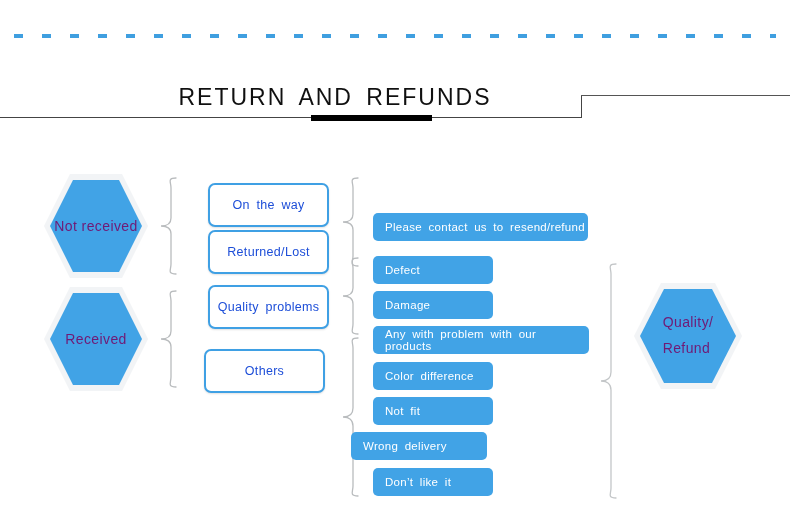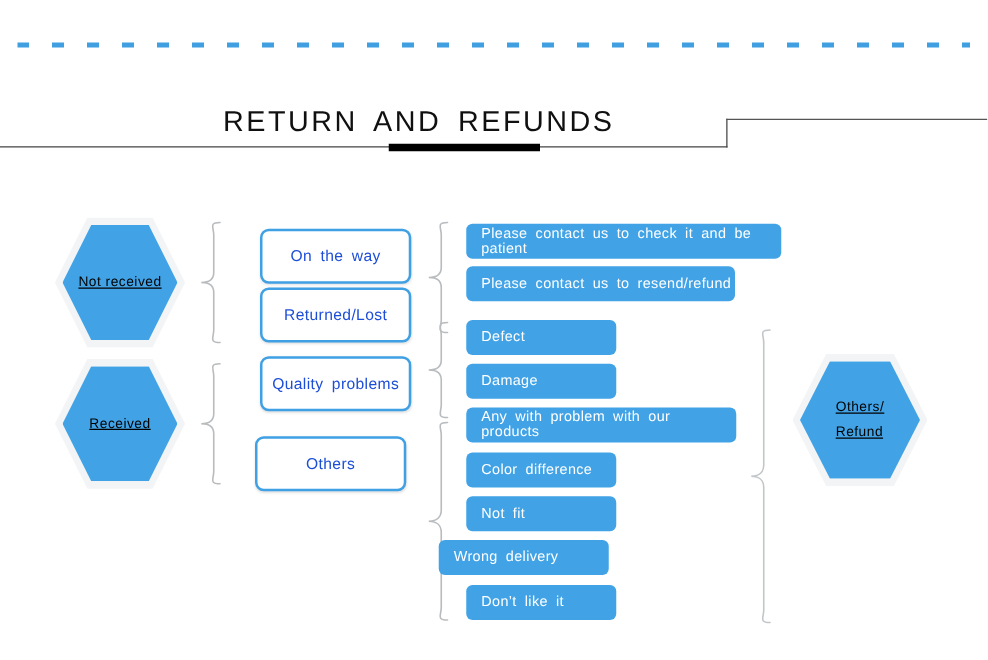--- a/index.html
+++ b/index.html
@@ -81,25 +81,24 @@
   }
 
   
   .hex {
     position: absolute;
     background: #41a3e6;
     clip-path: polygon(25% 0%, 75% 0%, 100% 50%, 75% 100%, 25% 100%, 0% 50%);
     display: flex;
     align-items: center;
     justify-content: center;
-    color: #000000;
-    font-size: 11px;
+    color: #701a75;
+    font-size: 14px;
     letter-spacing: .4px;
     text-align: center;
-    text-decoration: underline;
   }
   .hex-wrap {
     position: absolute;
     background: #f2f4f6;
     clip-path: polygon(25% 0%, 75% 0%, 100% 50%, 75% 100%, 25% 100%, 0% 50%);
     filter: drop-shadow(0 1px 2px rgba(0,0,0,.13));
   }
   .hex-label { pointer-events: none; }
   .hex-label.two-line {
     text-align: left;
@@ -200,23 +199,20 @@
       <path d="M18 2 C9 2 13 6 13 12 L13 32 C13 38 9 40 3 40 C9 40 13 42 13 48 L13 68 C13 74 9 78 18 78" fill="none" stroke="#b9bcbe" stroke-width="1.3" stroke-linecap="round"></path>
     </svg>
   </div>
 
   <div class="brace" style="left:340px; top:336px;">
     <svg width="22" height="162" viewBox="0 0 22 162">
       <path d="M18 2 C9 2 13 6 13 12 L13 72 C13 78 9 81 3 81 C9 81 13 84 13 90 L13 150 C13 156 9 160 18 160" fill="none" stroke="#b9bcbe" stroke-width="1.3" stroke-linecap="round"></path>
     </svg>
   </div>
 
-  <div class="fbox" style="left:373px; top:179px; width:252px; height:28px;">
-    <span>Please  contact  us  to  check  it  and  be  patient</span>
-  </div>
   <div class="fbox" style="left:373px; top:213px; width:215px; height:28px;">
     <span>Please  contact  us  to  resend/refund</span>
   </div>
   <div class="fbox" style="left:373px; top:256px; width:120px; height:28px;">
     <span>Defect</span>
   </div>
   <div class="fbox" style="left:373px; top:291px; width:120px; height:28px;">
     <span>Damage</span>
   </div>
   <div class="fbox" style="left:373px; top:326px; width:216px; height:28px;">
@@ -237,18 +233,18 @@
 
   <div class="brace" style="left:598px; top:262px;">
     <svg width="22" height="238" viewBox="0 0 22 238">
       <path d="M18 2 C9 2 13 6 13 12 L13 110 C13 116 9 119 3 119 C9 119 13 122 13 128 L13 226 C13 232 9 236 18 236" fill="none" stroke="#c3c6c8" stroke-width="1.3" stroke-linecap="round"></path>
     </svg>
   </div>
 
   <div class="hex-wrap" style="left:634px; top:283px; width:108px; height:106px;"></div>
   <div class="hex" style="left:640px; top:289px; width:96px; height:94px;">
     <span class="hex-label two-line">
-      <span>Others/</span><br>
+      <span>Quality/</span><br>
       <span>Refund</span>
     </span>
   </div>
 
 </div>
 
 </body></html>

